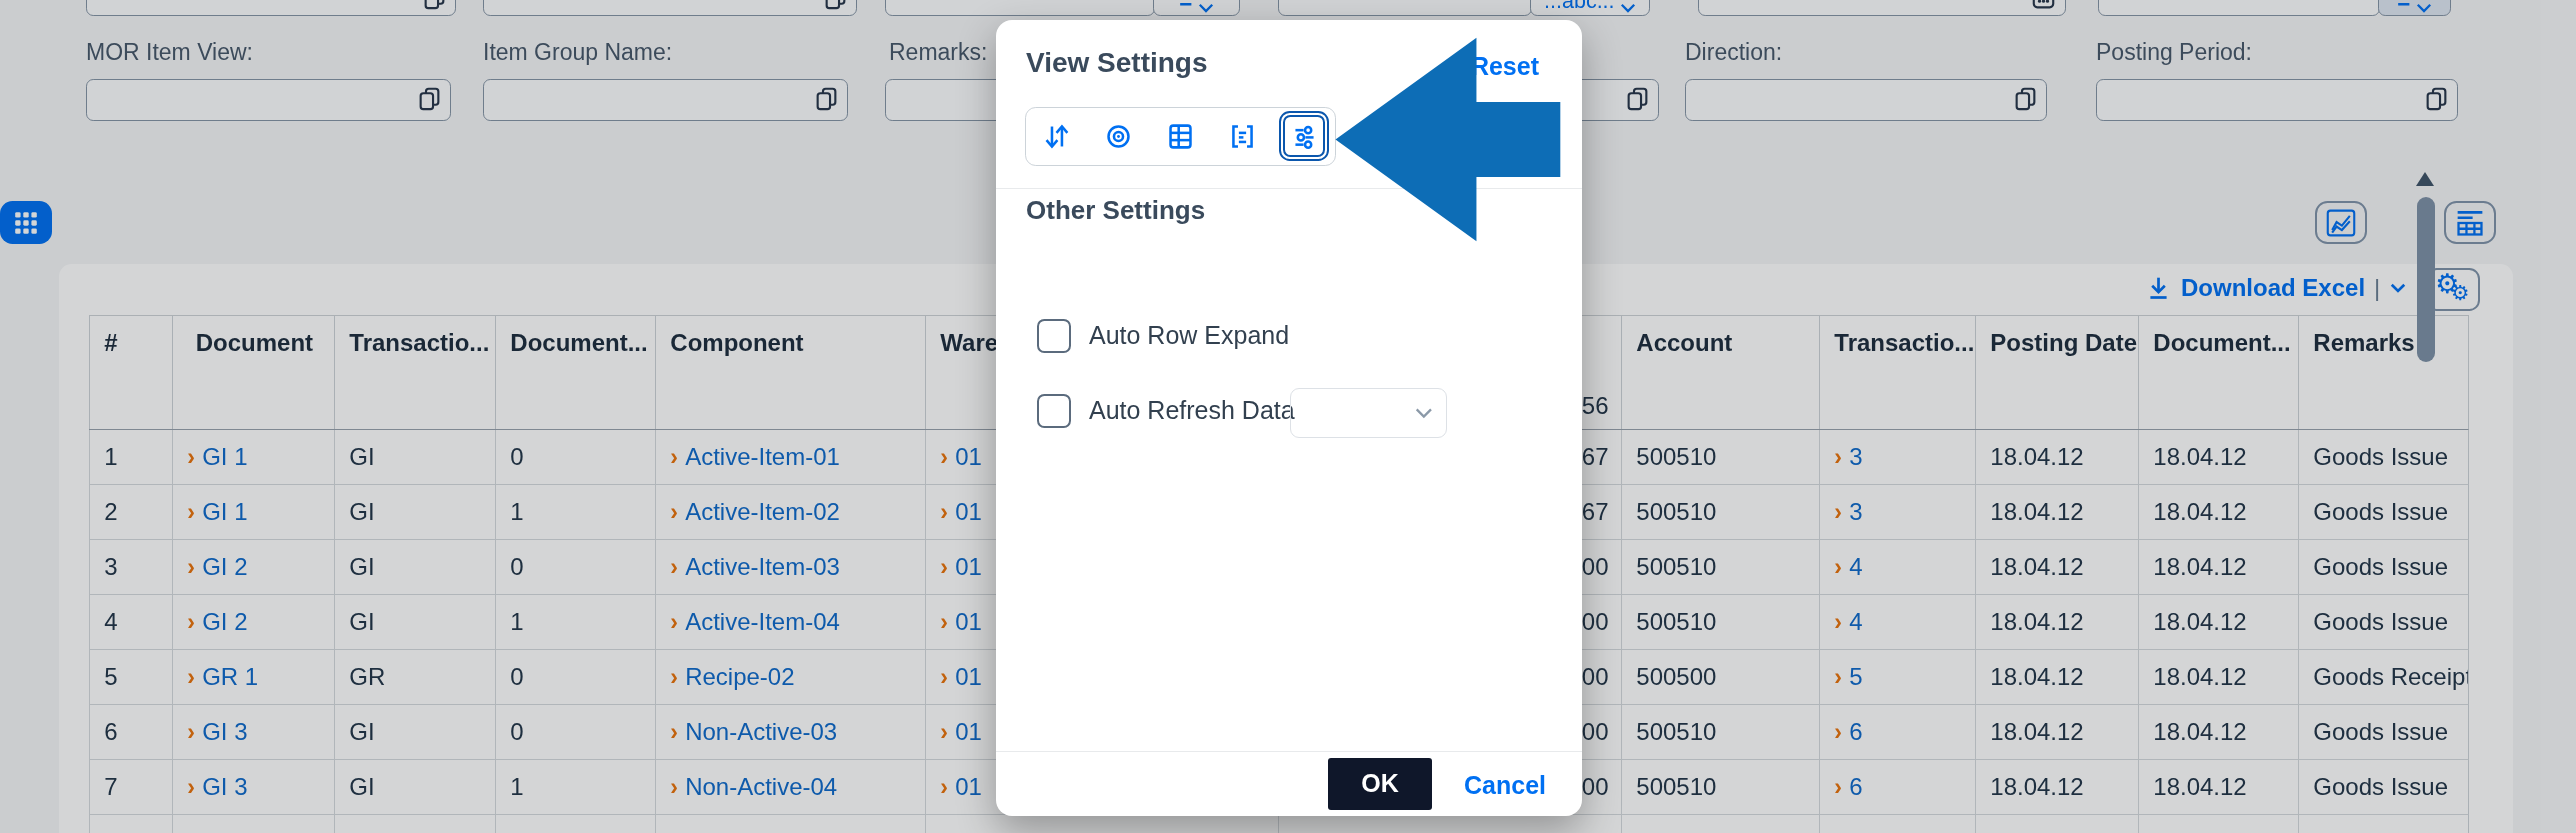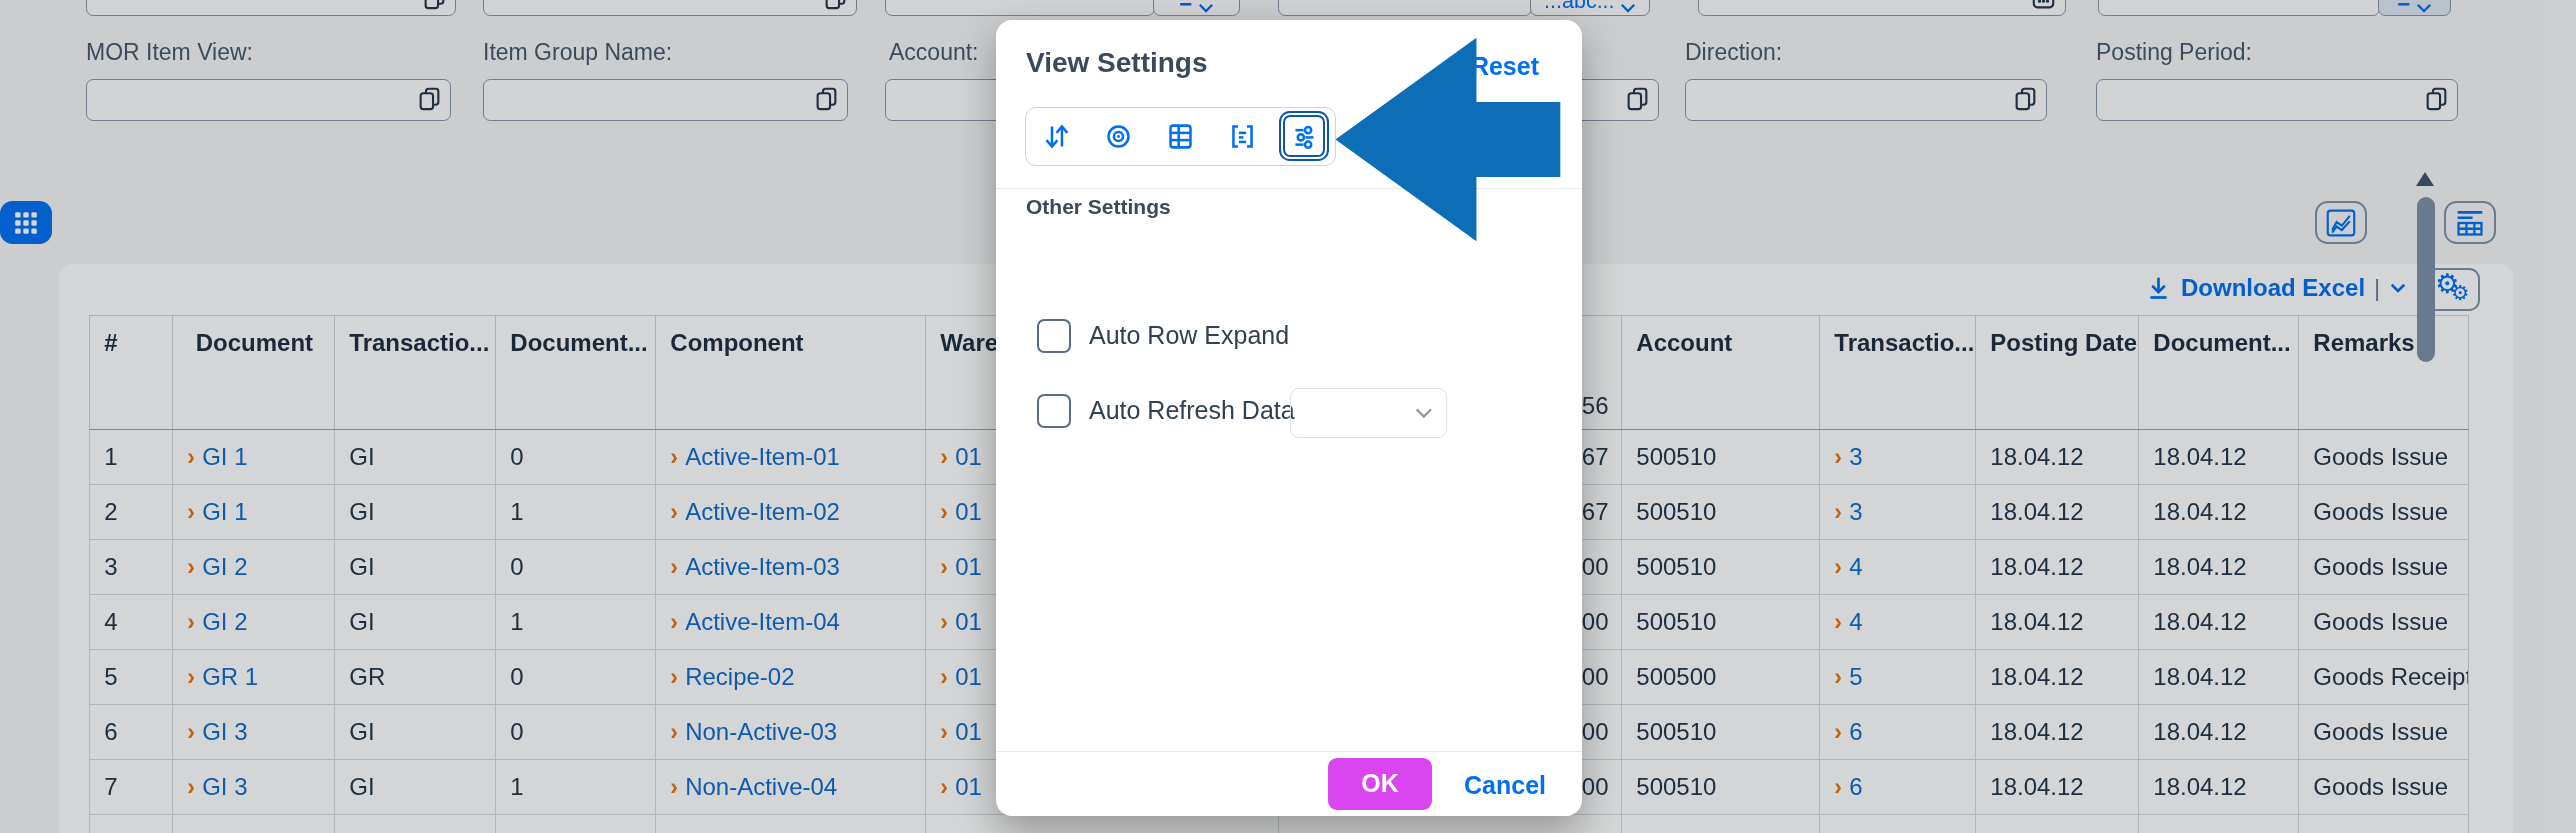--- a/index.html
+++ b/index.html
@@ -58,31 +58,31 @@
             border-radius:16px; box-shadow:0 14.3px 39px rgba(0,0,0,0.3); z-index:100; }
   .dlg-title { position:absolute; left:30px; top:27px; font-size:28px; font-weight:bold; color:#3a4a5c; }
   .dlg-reset { position:absolute; right:43px; top:32px; font-size:25px; font-weight:bold; color:#0070f2; cursor:pointer; }
   #iconbar { position:absolute; left:29px; top:87px; width:311px; height:59px; border:1.8px solid #ccd3d9;
              border-radius:10.7px; display:flex; align-items:center; justify-content:space-around; }
   .ib { width:54px; height:54px; display:flex; align-items:center; justify-content:center; }
   #ring { width:50px; height:50px; border:2.2px solid #0b57ad; border-radius:10.7px; position:relative;
           display:flex; align-items:center; justify-content:center; }
   #ring::after { content:''; position:absolute; inset:1.8px; border:2.2px solid #0b57ad; border-radius:7.2px; }
   .dlg-div { position:absolute; left:0; right:0; border-top:1.8px solid #e8eaec; }
-  .dlg-sec { position:absolute; left:30px; top:175px; font-size:21px; font-weight:bold; color:#3a4a5c; }
+  .dlg-sec { position:absolute; left:30px; top:175px; font-size:26px; font-weight:bold; color:#3a4a5c; }
   .cb-row { position:absolute; left:41px; display:flex; align-items:center; gap:18px; }
   .cbx { width:34px; height:34px; border:2.2px solid #5b6b7d; border-radius:7.2px; position:relative; flex:0 0 34px; }
   .cbx svg { position:absolute; left:2.7px; top:2.7px; display:none; }
   .cbx.on svg { display:block; }
   .cb-lbl { font-size:25px; color:#32404f; }
   #dd { position:absolute; left:294px; top:368px; width:157px; height:50px; border:1.8px solid #dde1e6;
         border-radius:9px; }
   #dd svg { position:absolute; right:12.5px; top:50%; transform:translateY(-50%); }
-  #okbtn { position:absolute; left:332px; top:738px; width:104px; height:52px; background:#d946ef;
-           border-radius:9px; color:#fff; font-size:25px; font-weight:bold; display:flex;
+  #okbtn { position:absolute; left:332px; top:738px; width:104px; height:52px; background:#0f172a;
+           border-radius:3px; color:#fff; font-size:25px; font-weight:bold; display:flex;
            align-items:center; justify-content:center; cursor:pointer; }
   #cancel { position:absolute; left:468px; top:751px; font-size:25px; font-weight:bold; color:#0070f2; cursor:pointer; }
 
   #arrow { position:absolute; left:1330px; top:36px; z-index:120; }
 </style>
 </head>
 <body>
 
 <div id="screen">
 
@@ -129,21 +129,21 @@
   <div class="tf" style="left:2098px;width:282px;"></div>
   <div class="tf op" style="left:2378px;width:73px;background:#dfe7f2;">
     <span class="opval">=</span>
     <svg width="16" height="10.7" viewBox="0 0 18 12">
         <polyline points="2,2 9,9 16,2" fill="none" stroke="#0070f2" stroke-width="2.6"></polyline>
       </svg>
   </div>
 
   <span class="lbl" style="left:86px;">MOR Item View:</span>
   <span class="lbl" style="left:483px;">Item Group Name:</span>
-  <span class="lbl" style="left:889px;">Account:</span>
+  <span class="lbl" style="left:889px;">Remarks:</span>
   <span class="lbl" style="left:1685px;">Direction:</span>
   <span class="lbl" style="left:2096px;">Posting Period:</span>
 
   <div class="field" style="left:86px;width:365px;">
     <span class="vh"><svg width="23" height="25" viewBox="0 0 26 28">
           <rect x="9" y="3" width="14" height="18" rx="3" fill="none" stroke="#26354a" stroke-width="2.4"></rect>
           <rect x="3" y="8" width="14" height="18" rx="3" fill="#fcfdfe" stroke="#26354a" stroke-width="2.4"></rect>
         </svg></span>
   </div>
   <div class="field" style="left:483px;width:365px;">

